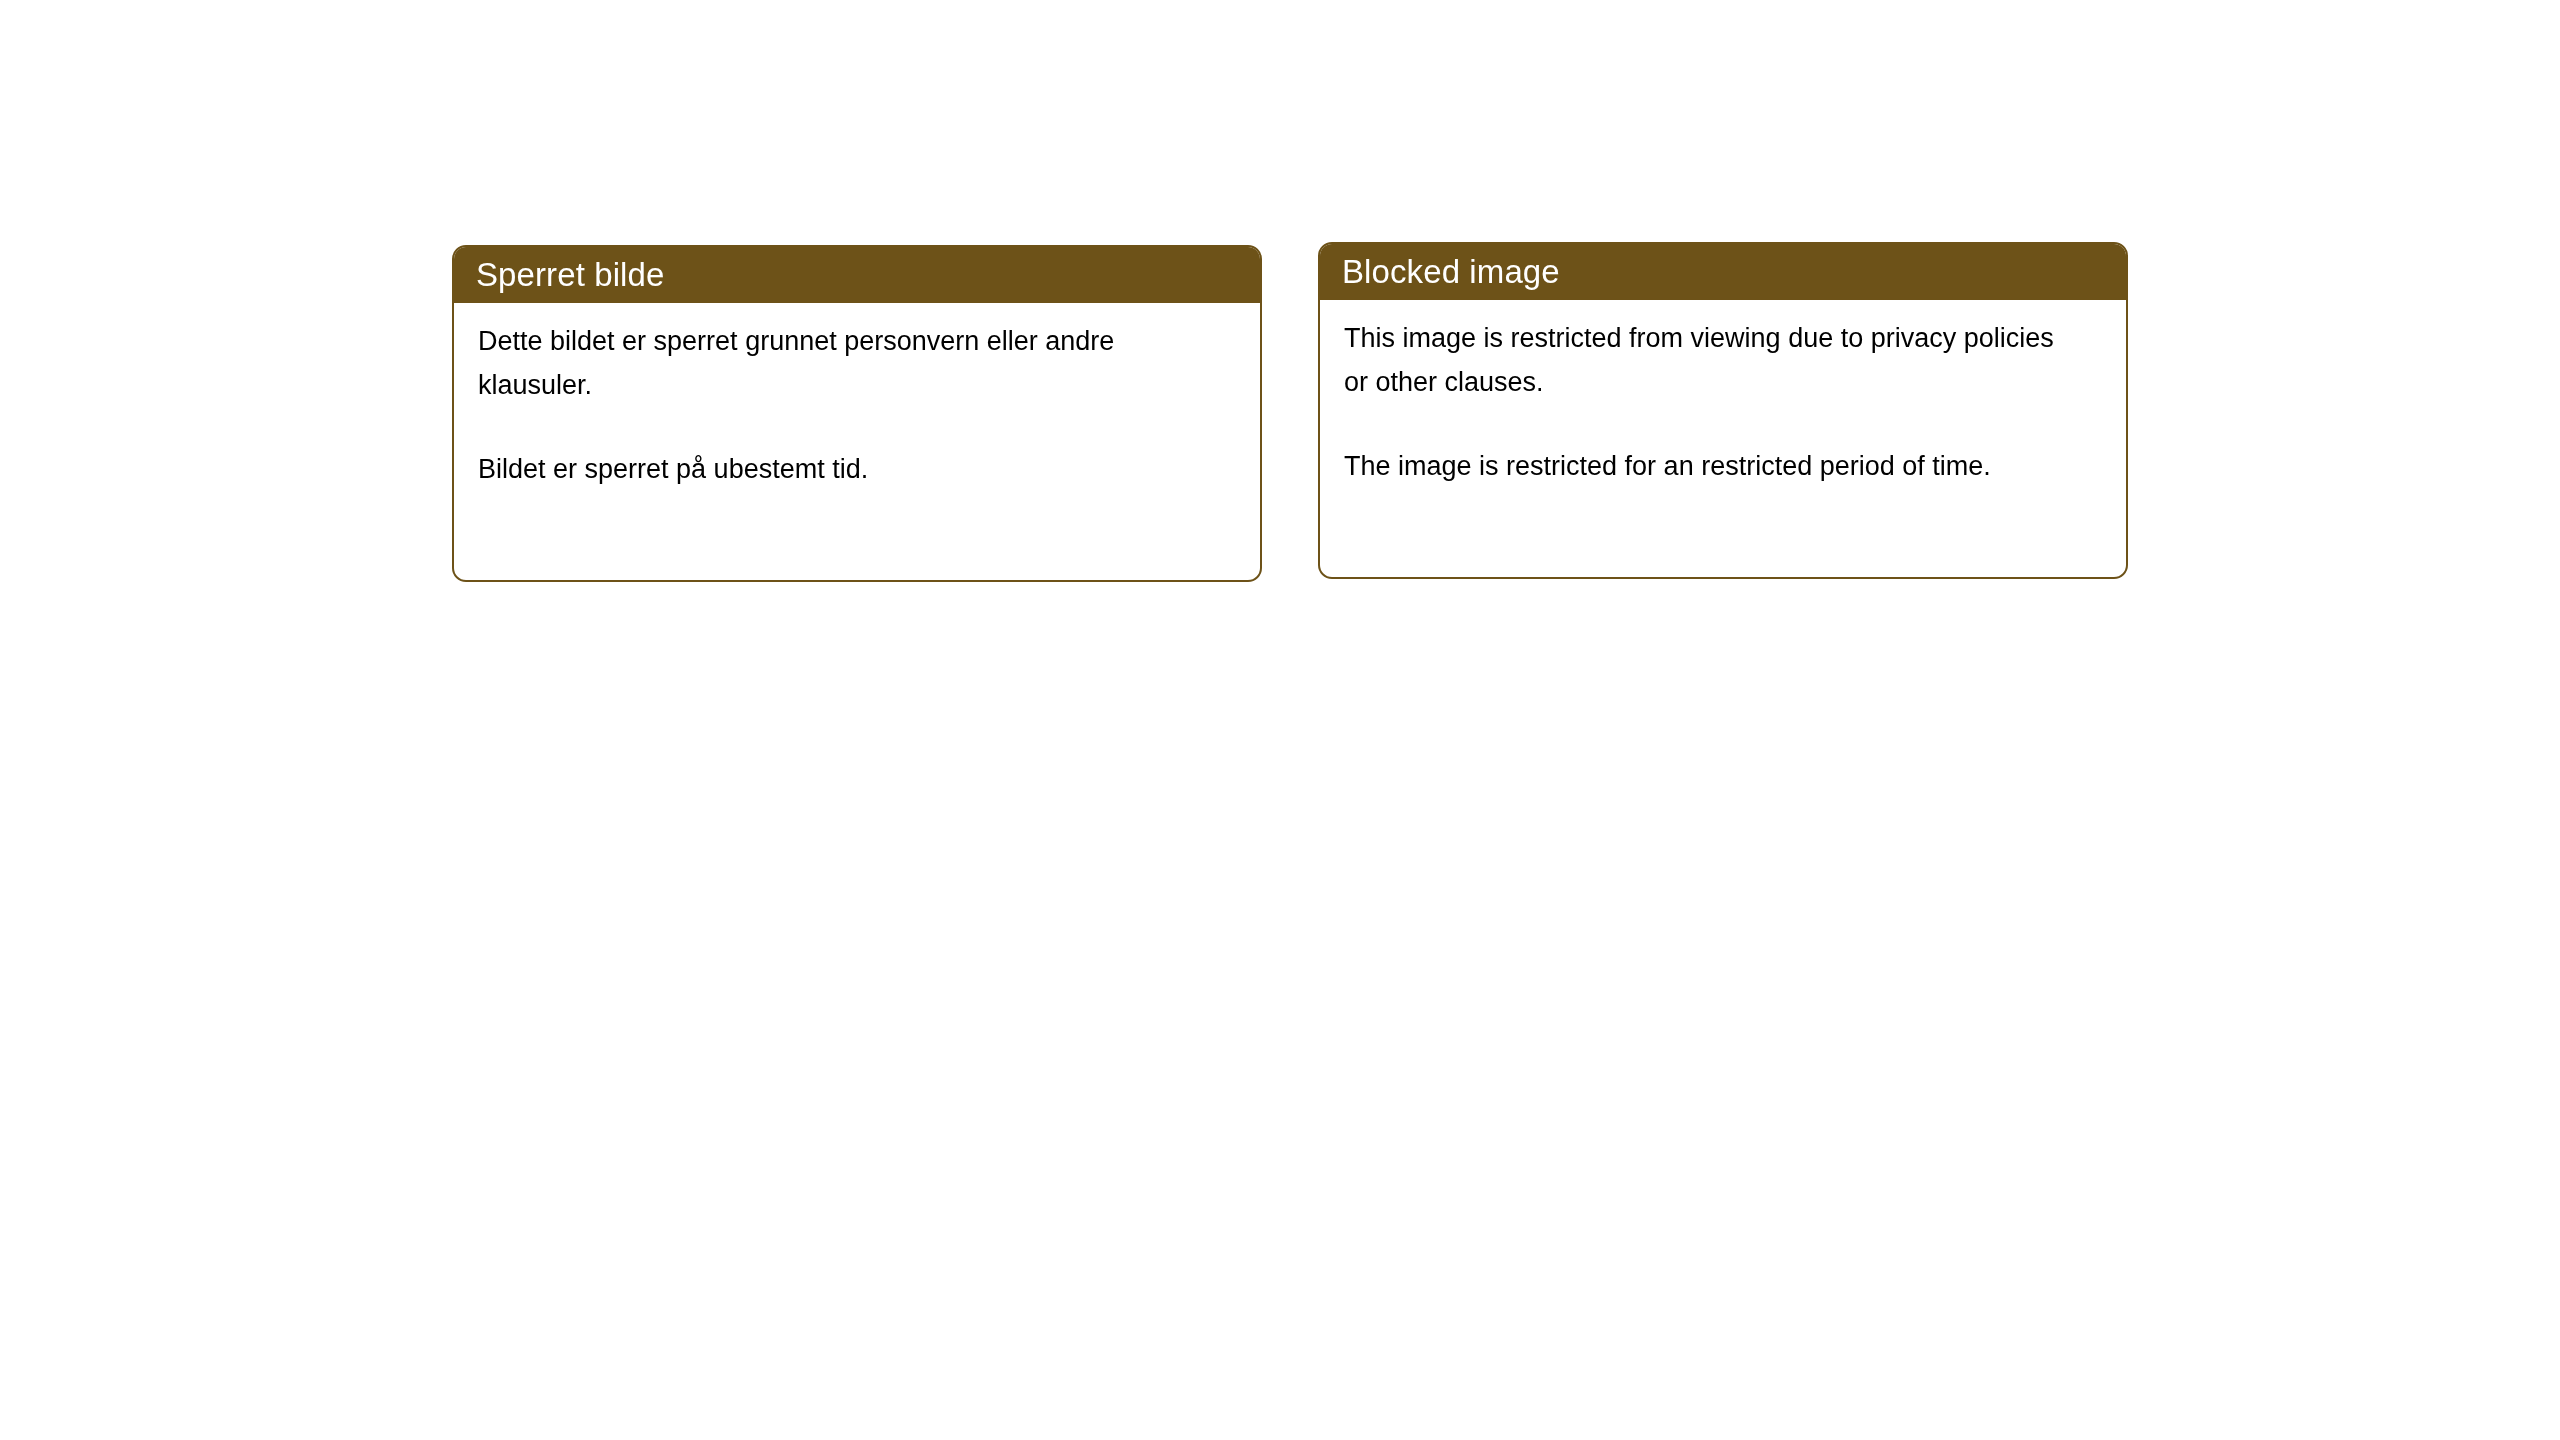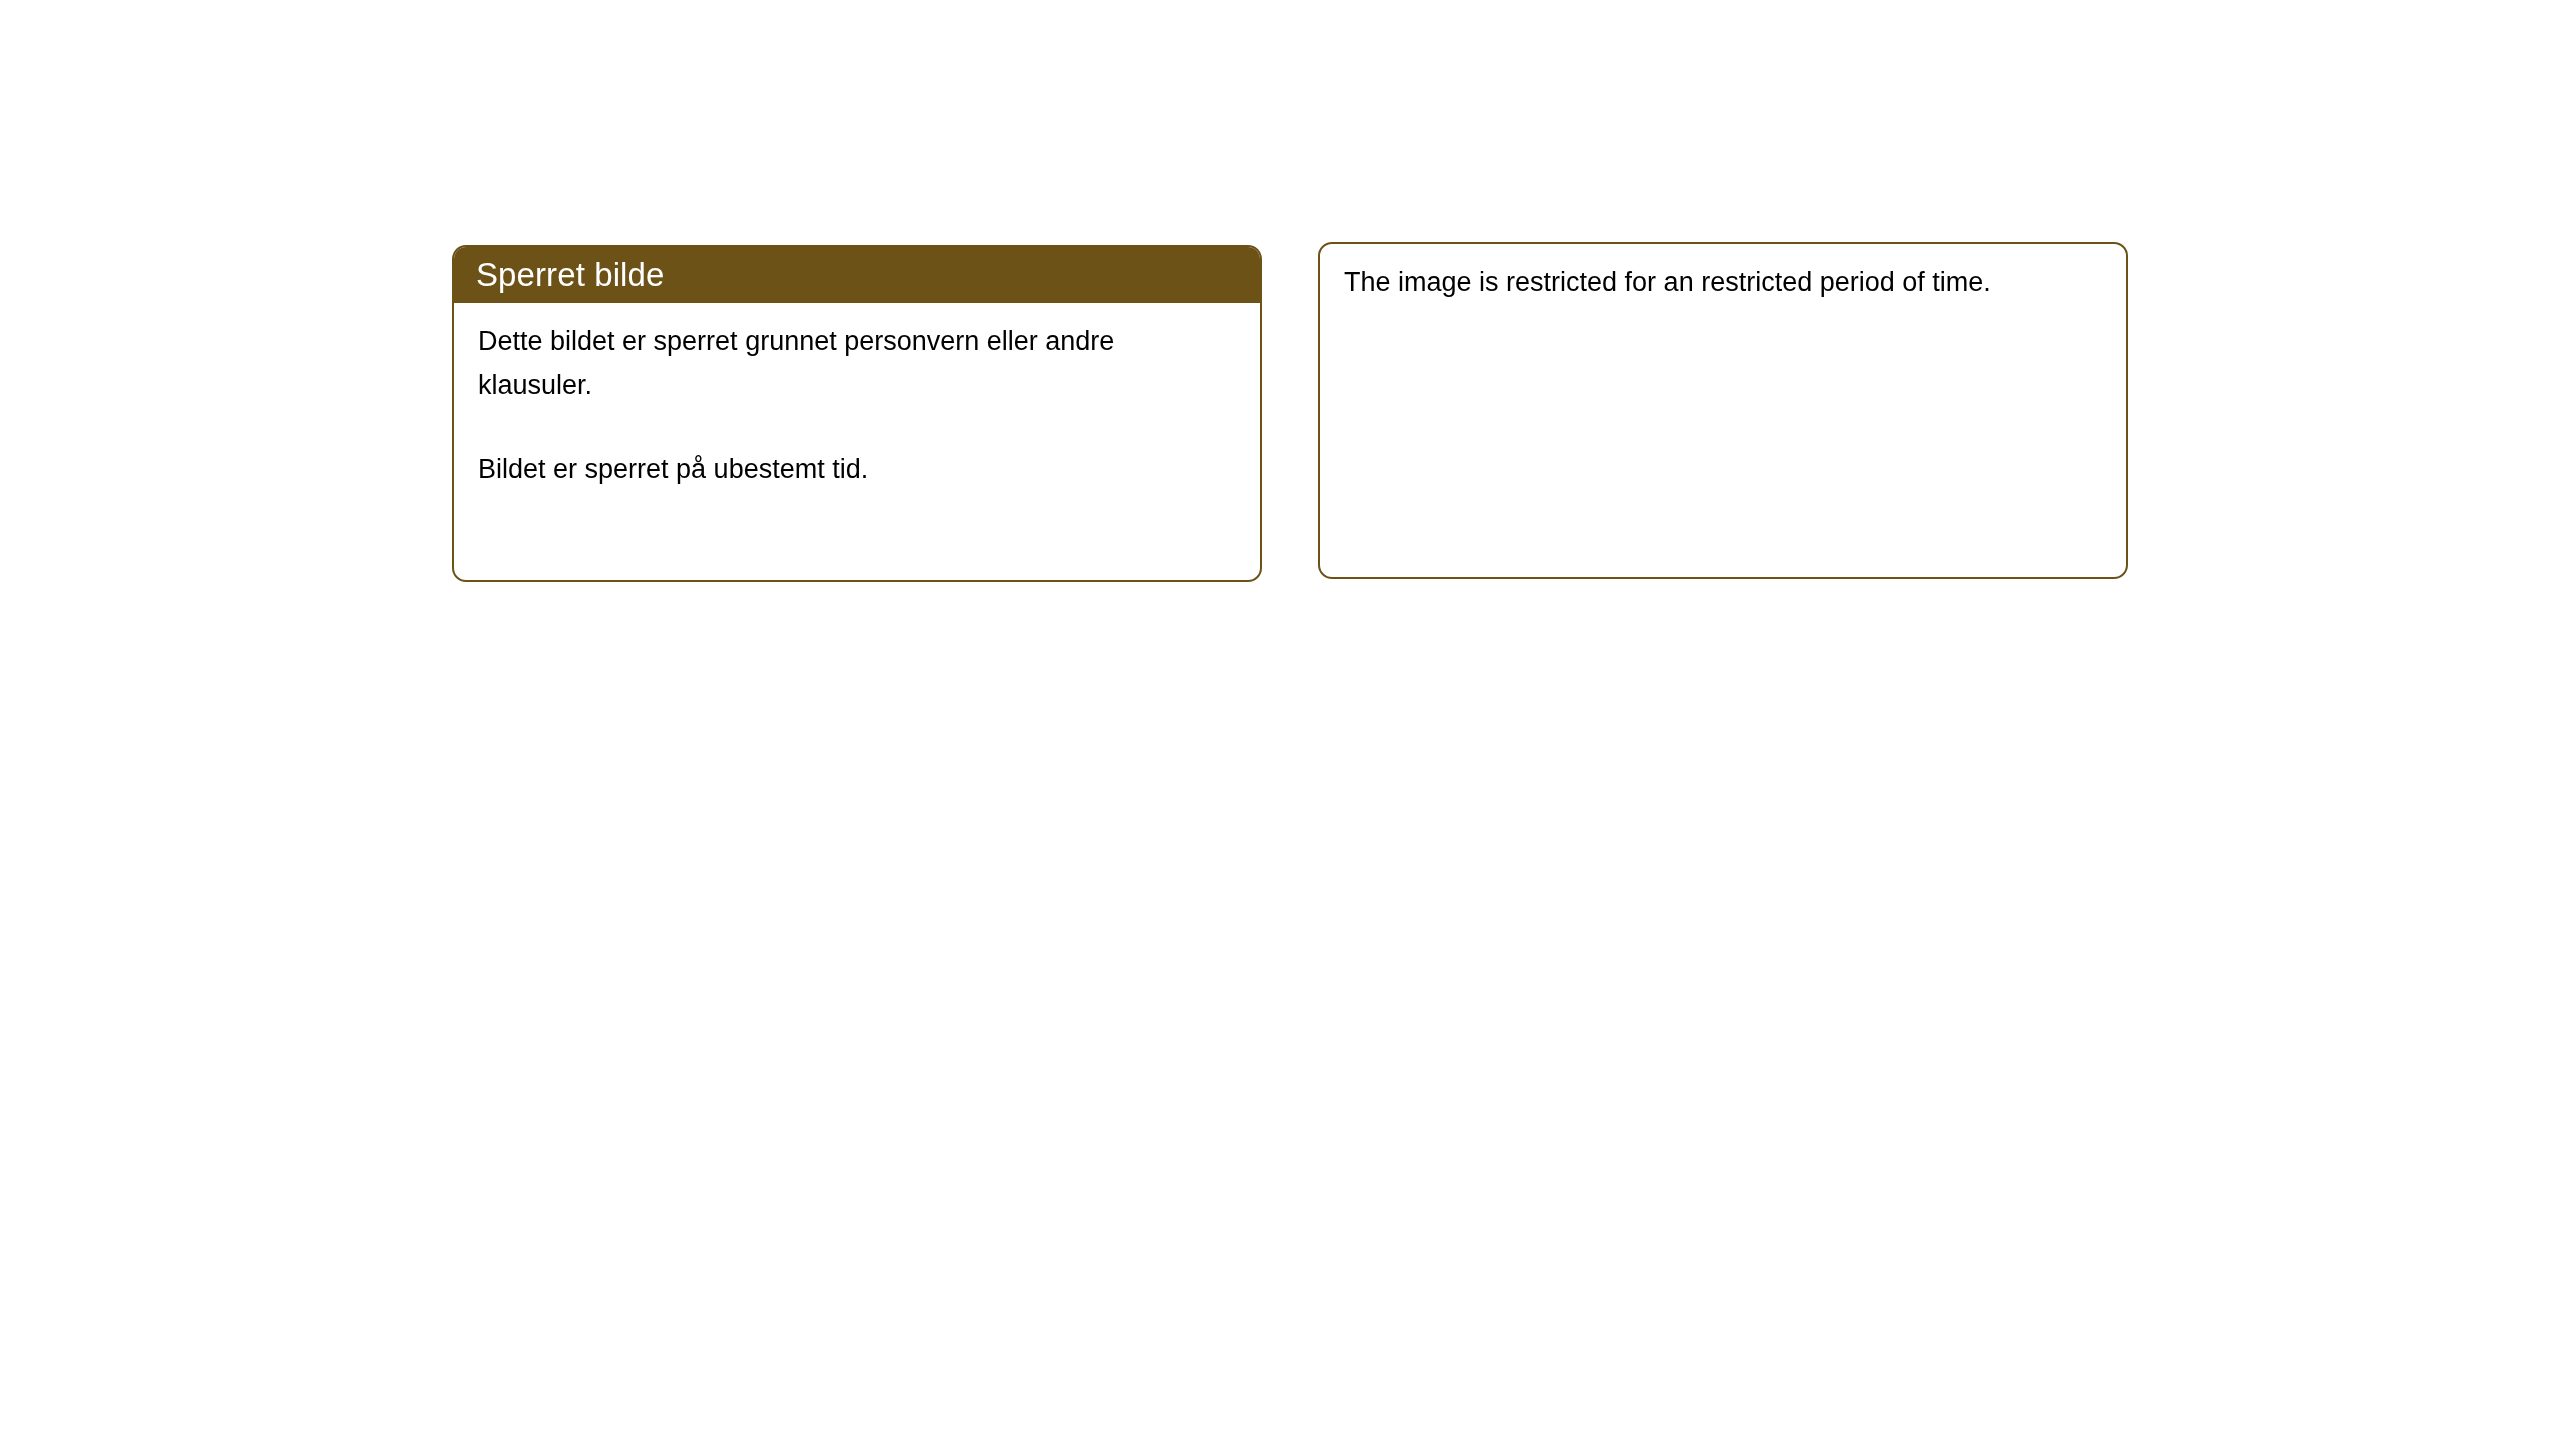--- a/index.html
+++ b/index.html
@@ -94,18 +94,22 @@
     <div class="card-header">
       <span class="card-title">Sperret bilde</span>
     </div>
     <div class="card-body">
       <p class="card-paragraph">Dette bildet er sperret grunnet personvern eller andre klausuler.</p>
       <p class="card-paragraph">Bildet er sperret på ubestemt tid.</p>
     </div>
   </section>
 
   <section class="notice-card card-en">
+    <div class="card-header">
+      <span class="card-title">Blocked image</span>
+    </div>
     <div class="card-body">
+      <p class="card-paragraph">This image is restricted from viewing due to privacy policies or other clauses.</p>
       <p class="card-paragraph">The image is restricted for an restricted period of time.</p>
     </div>
   </section>
 
 </div>
 
 </body></html>

